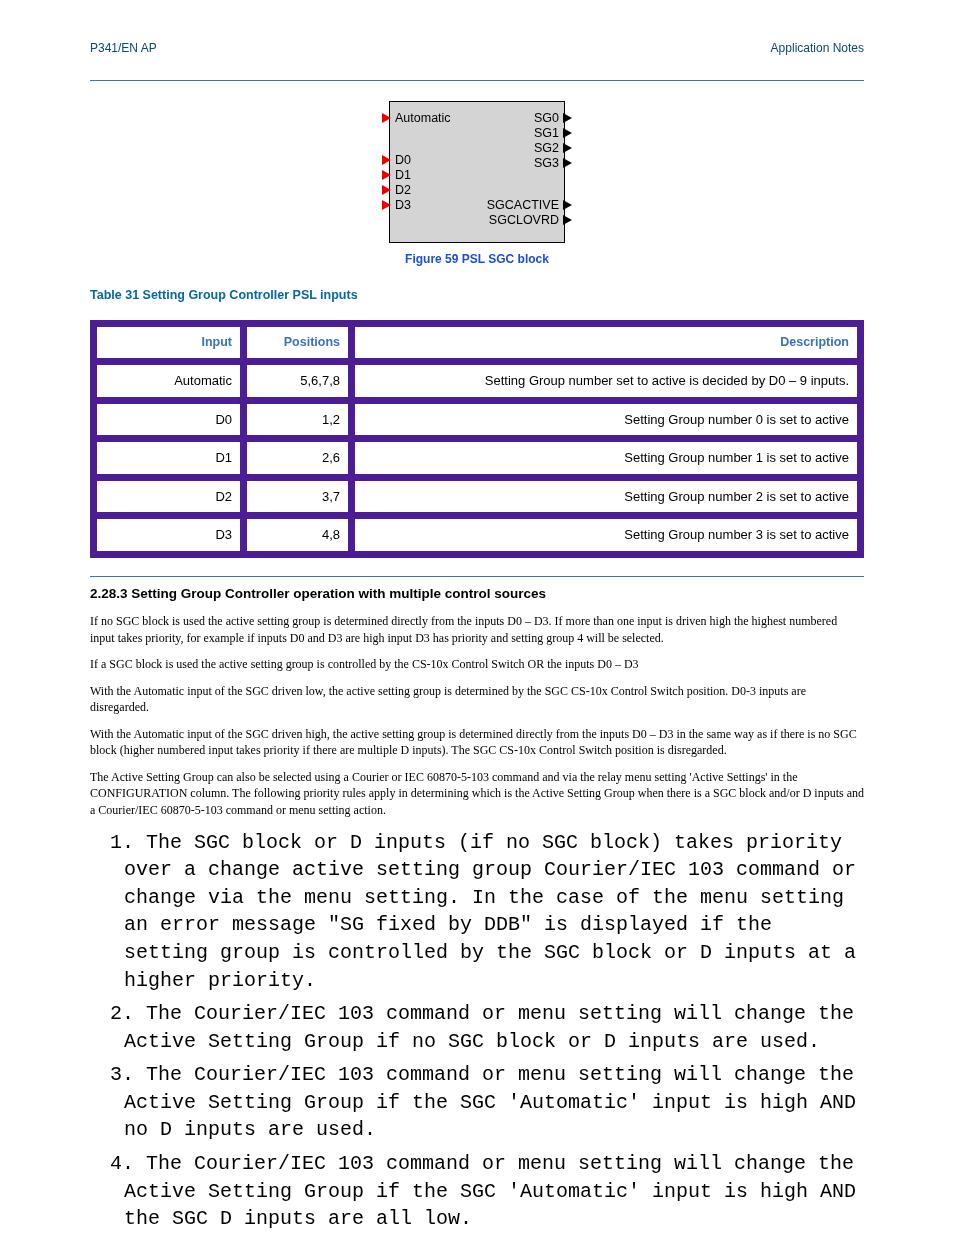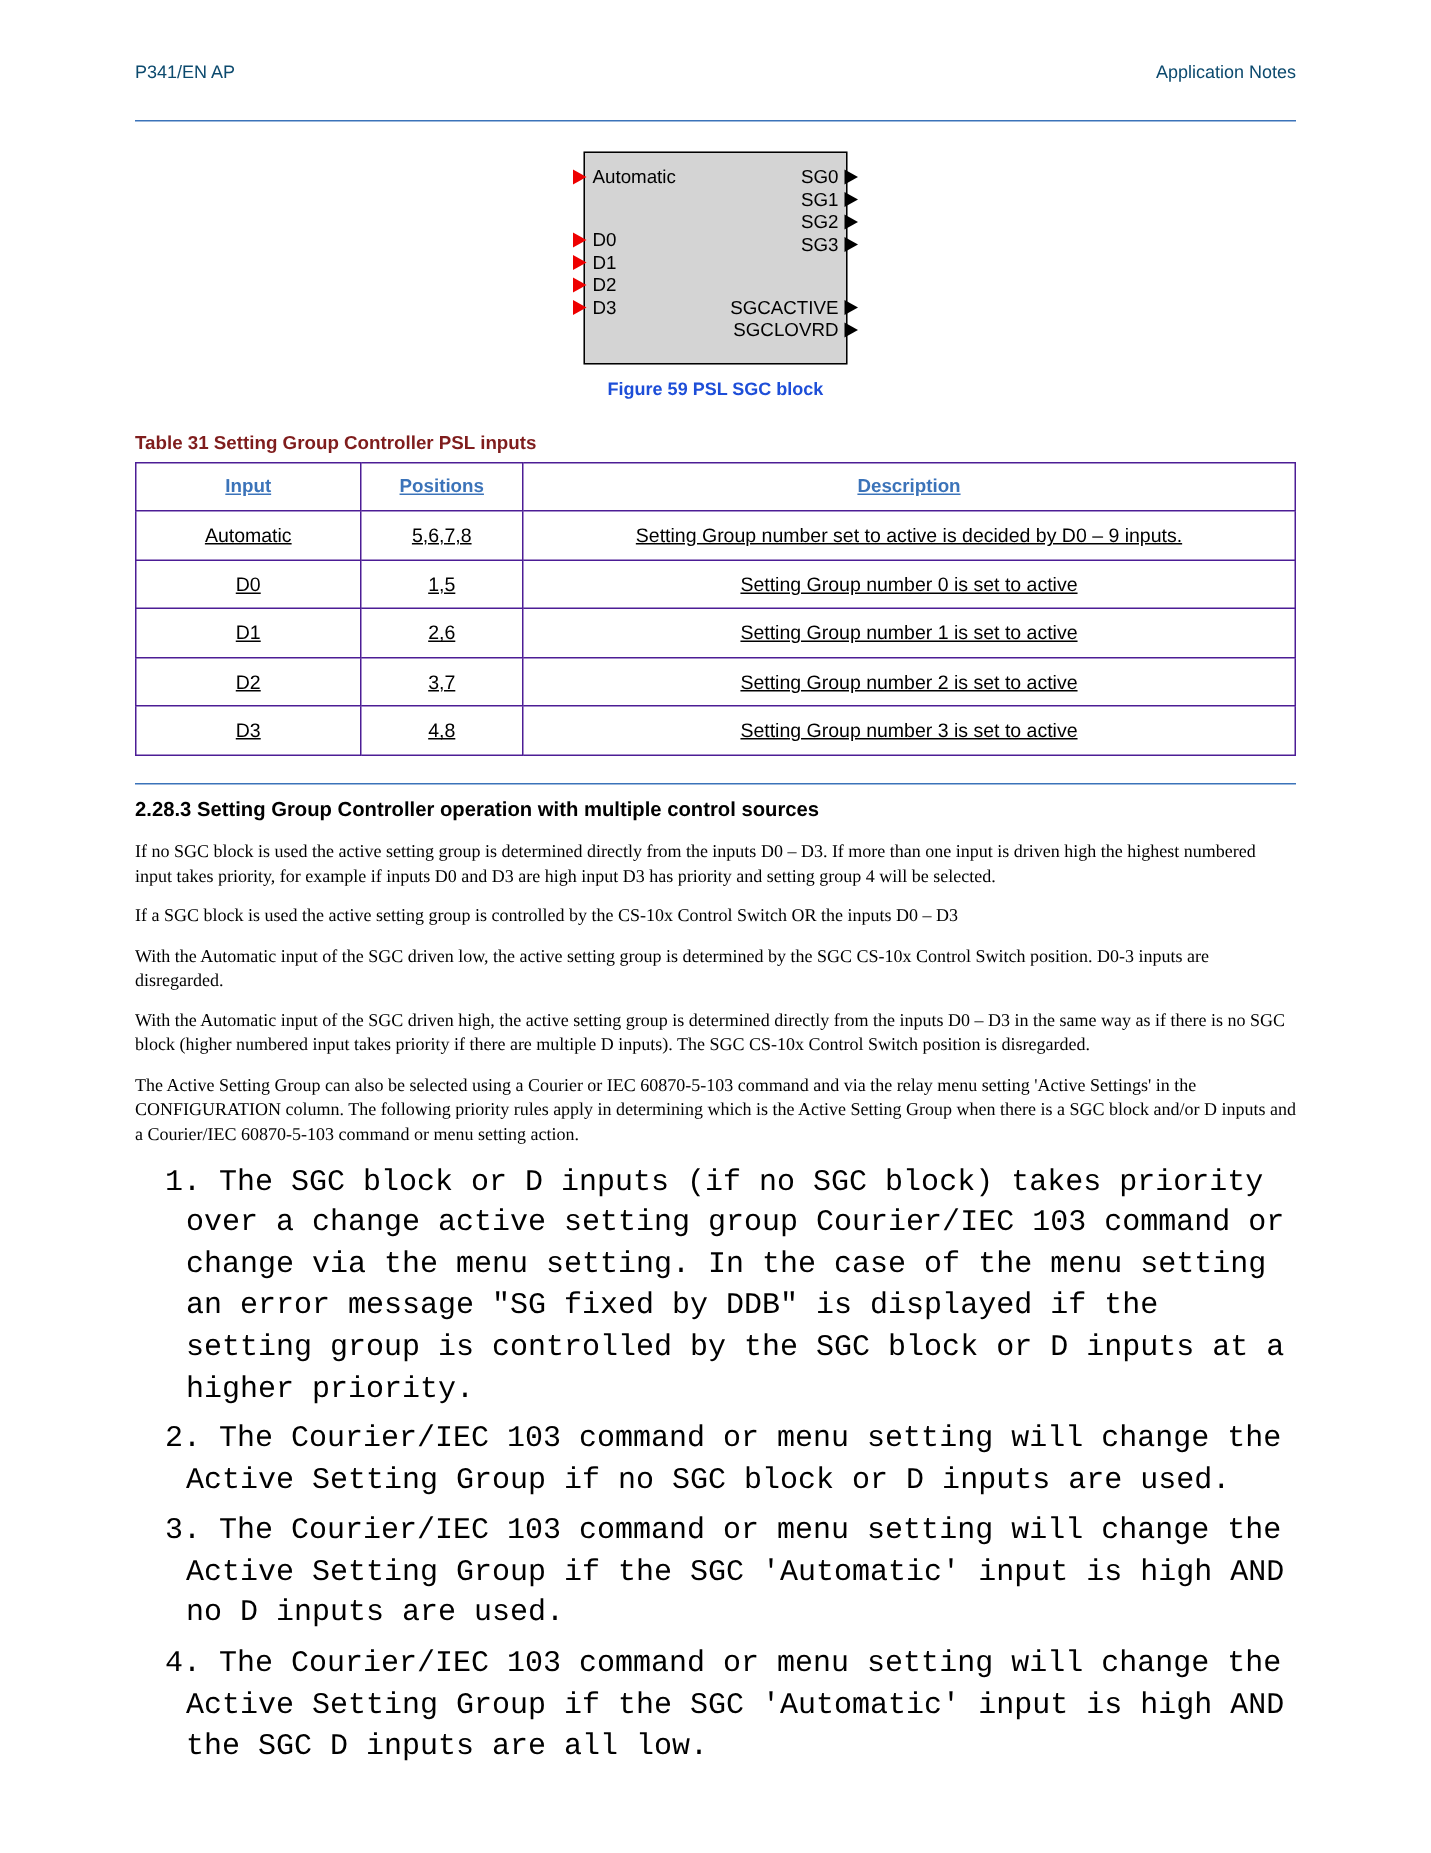--- a/index.html
+++ b/index.html
@@ -68,40 +68,39 @@
     text-align: center;
     font-family: Arial, sans-serif;
     font-weight: bold;
     color: #1d4ed8;
     font-size: 12px;
     margin: 8px 0 6px 0;
   }
   .table-caption {
     font-family: Arial, sans-serif;
     font-weight: bold;
-    color: #7f1d1d;
+    color: #0369a1;
     font-size: 12.5px;
     text-align: left;
-    margin: 20px 0 4px 0;
+    margin: 20px 0 16px 0;
   }
   table.inputs {
     width: 100%;
     border-collapse: collapse;
     table-layout: fixed;
     font-size: 13px;
   }
   table.inputs col.c1 { width: 150px; }
   table.inputs col.c2 { width: 108px; }
   table.inputs th, table.inputs td {
-    border: 1px solid #4c1d95;
+    border: 7px solid #4c1d95;
     padding: 7px 8px;
-    text-align: center;
+    text-align: right;
     vertical-align: top;
     font-weight: normal;
-    text-decoration: underline;
   }
   table.inputs th {
     color: #3b73b9;
     font-weight: bold;
     font-family: Arial, sans-serif;
     font-size: 12.5px;
   }
   .section-rule {
     border-top: 1px solid #3b73b9;
     margin: 18px 0 8px 0;
@@ -216,21 +215,21 @@
     </tr>
   </thead>
   <tbody>
     <tr>
       <td>Automatic</td>
       <td>5,6,7,8</td>
       <td>Setting Group number set to active is decided by D0 – 9 inputs.</td>
     </tr>
     <tr>
       <td>D0</td>
-      <td>1,5</td>
+      <td>1,2</td>
       <td>Setting Group number 0 is set to active</td>
     </tr>
     <tr>
       <td>D1</td>
       <td>2,6</td>
       <td>Setting Group number 1 is set to active</td>
     </tr>
     <tr>
       <td>D2</td>
       <td>3,7</td>

